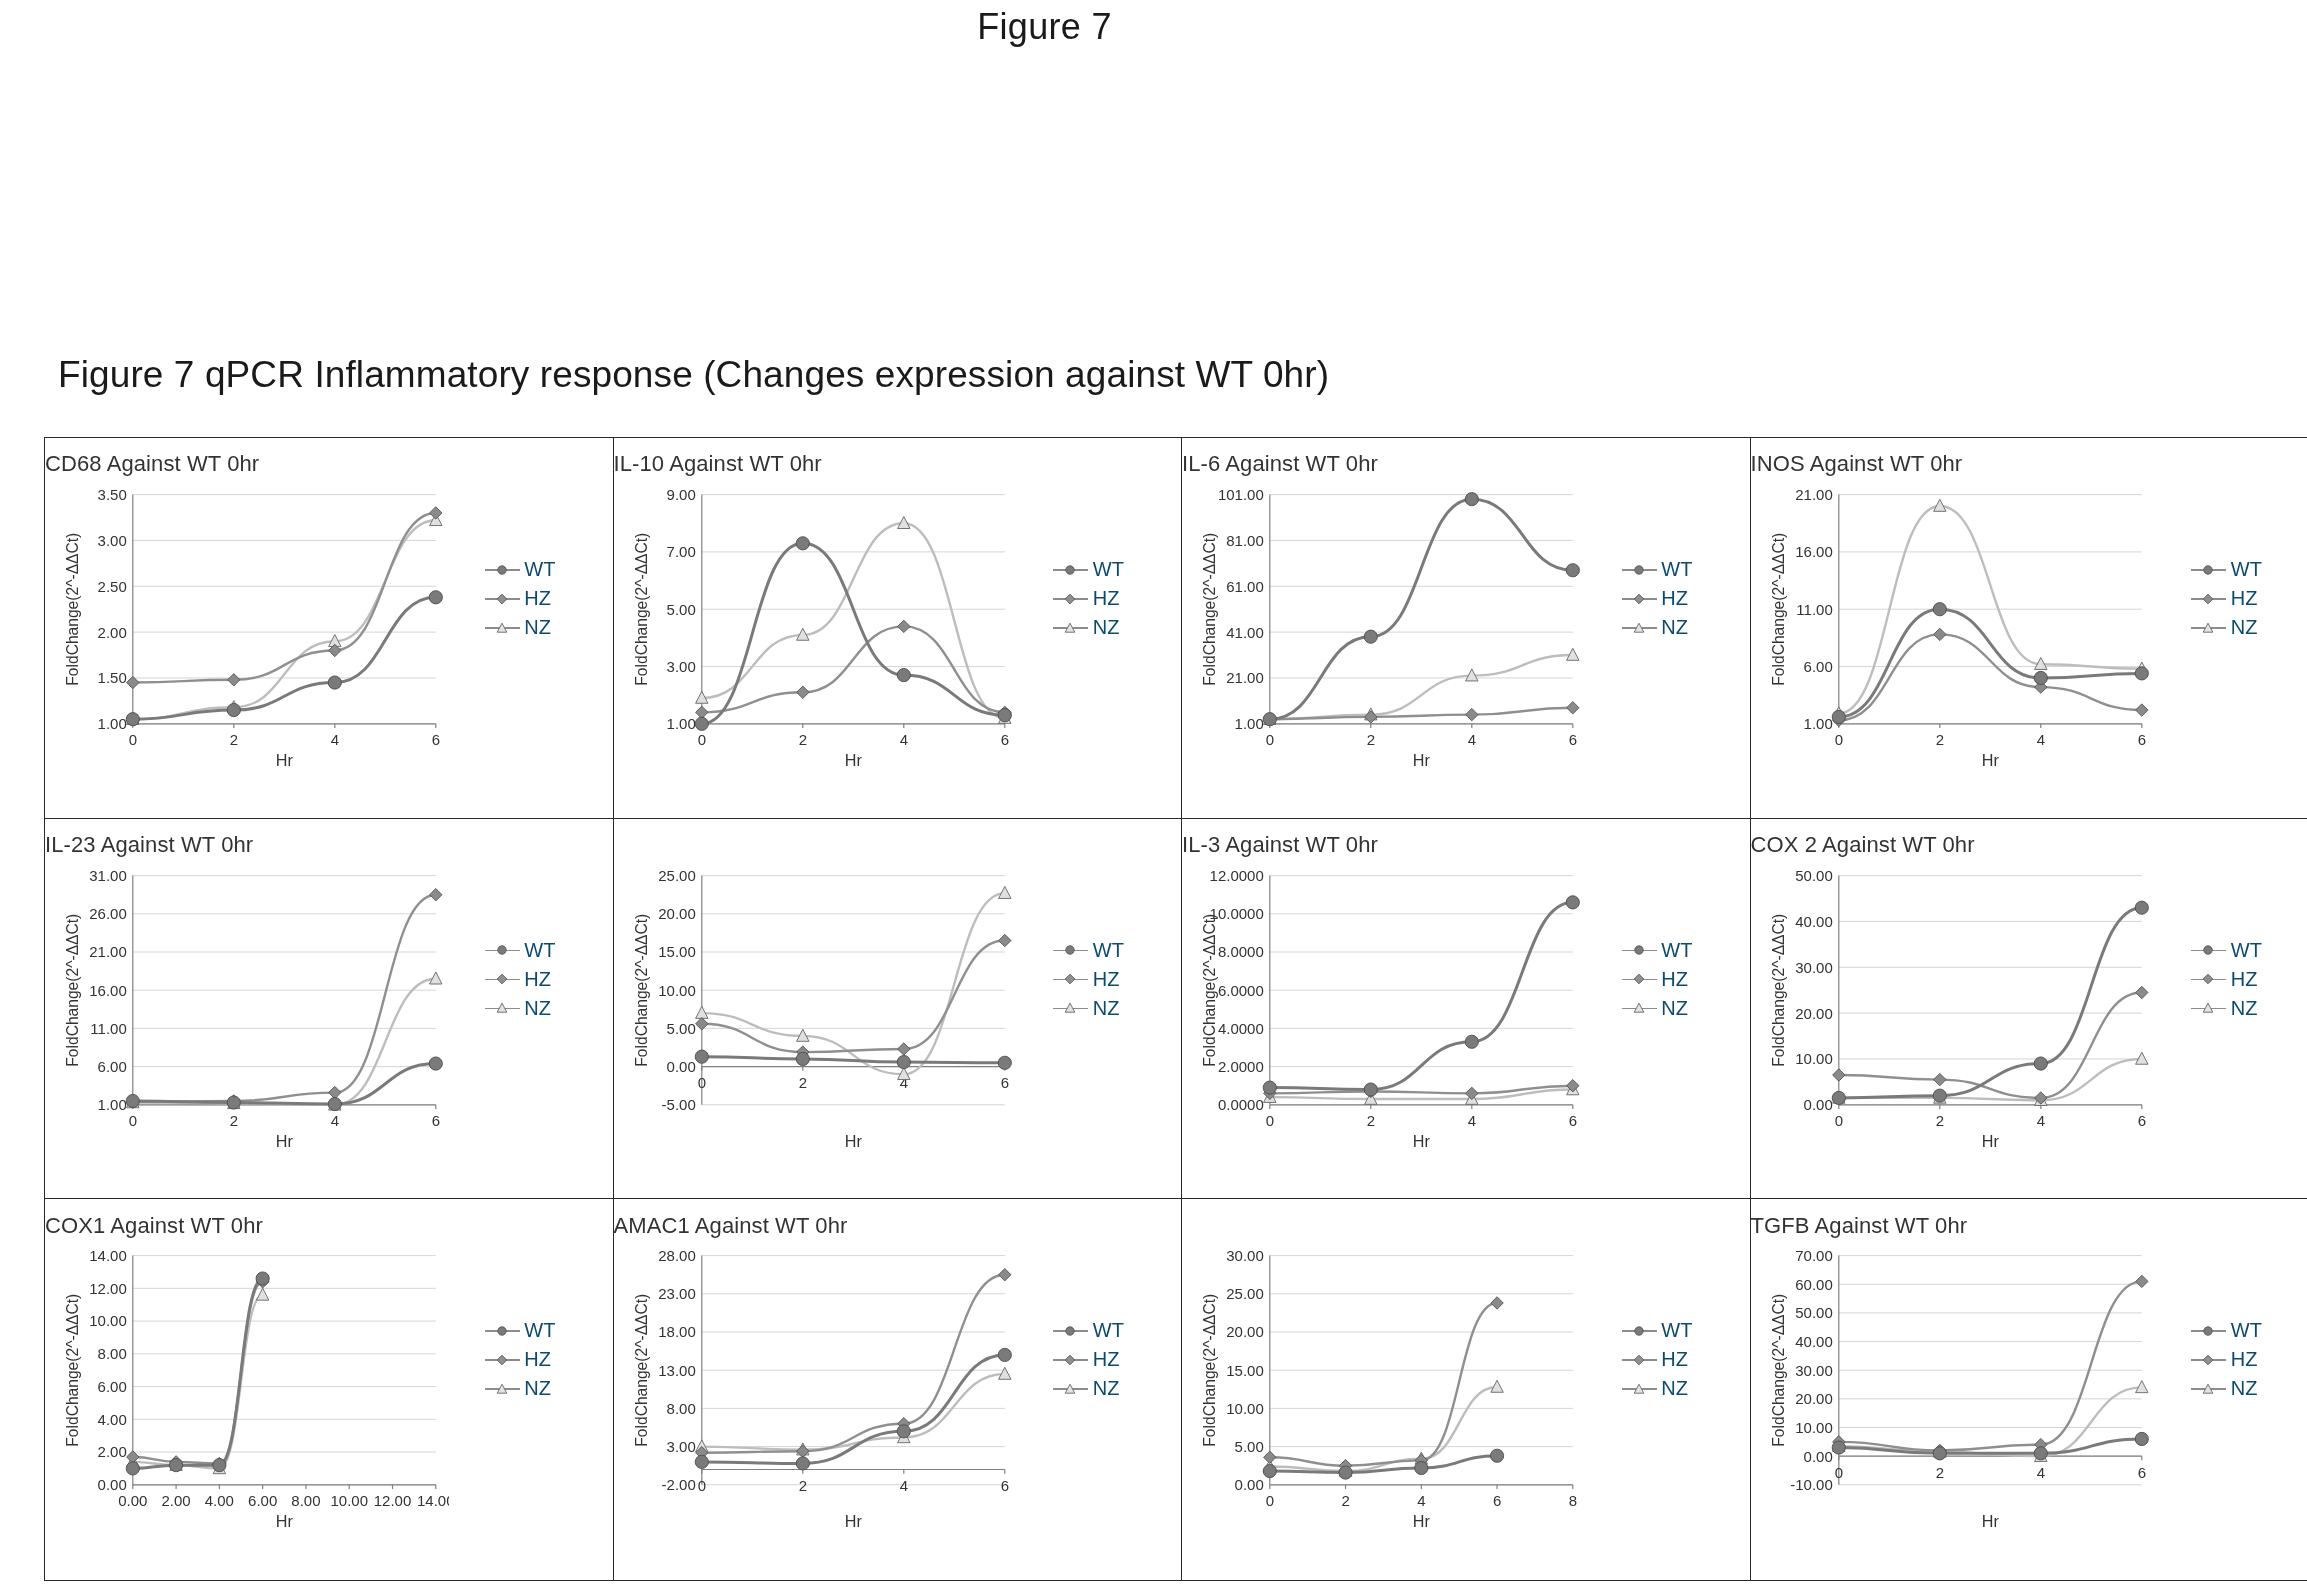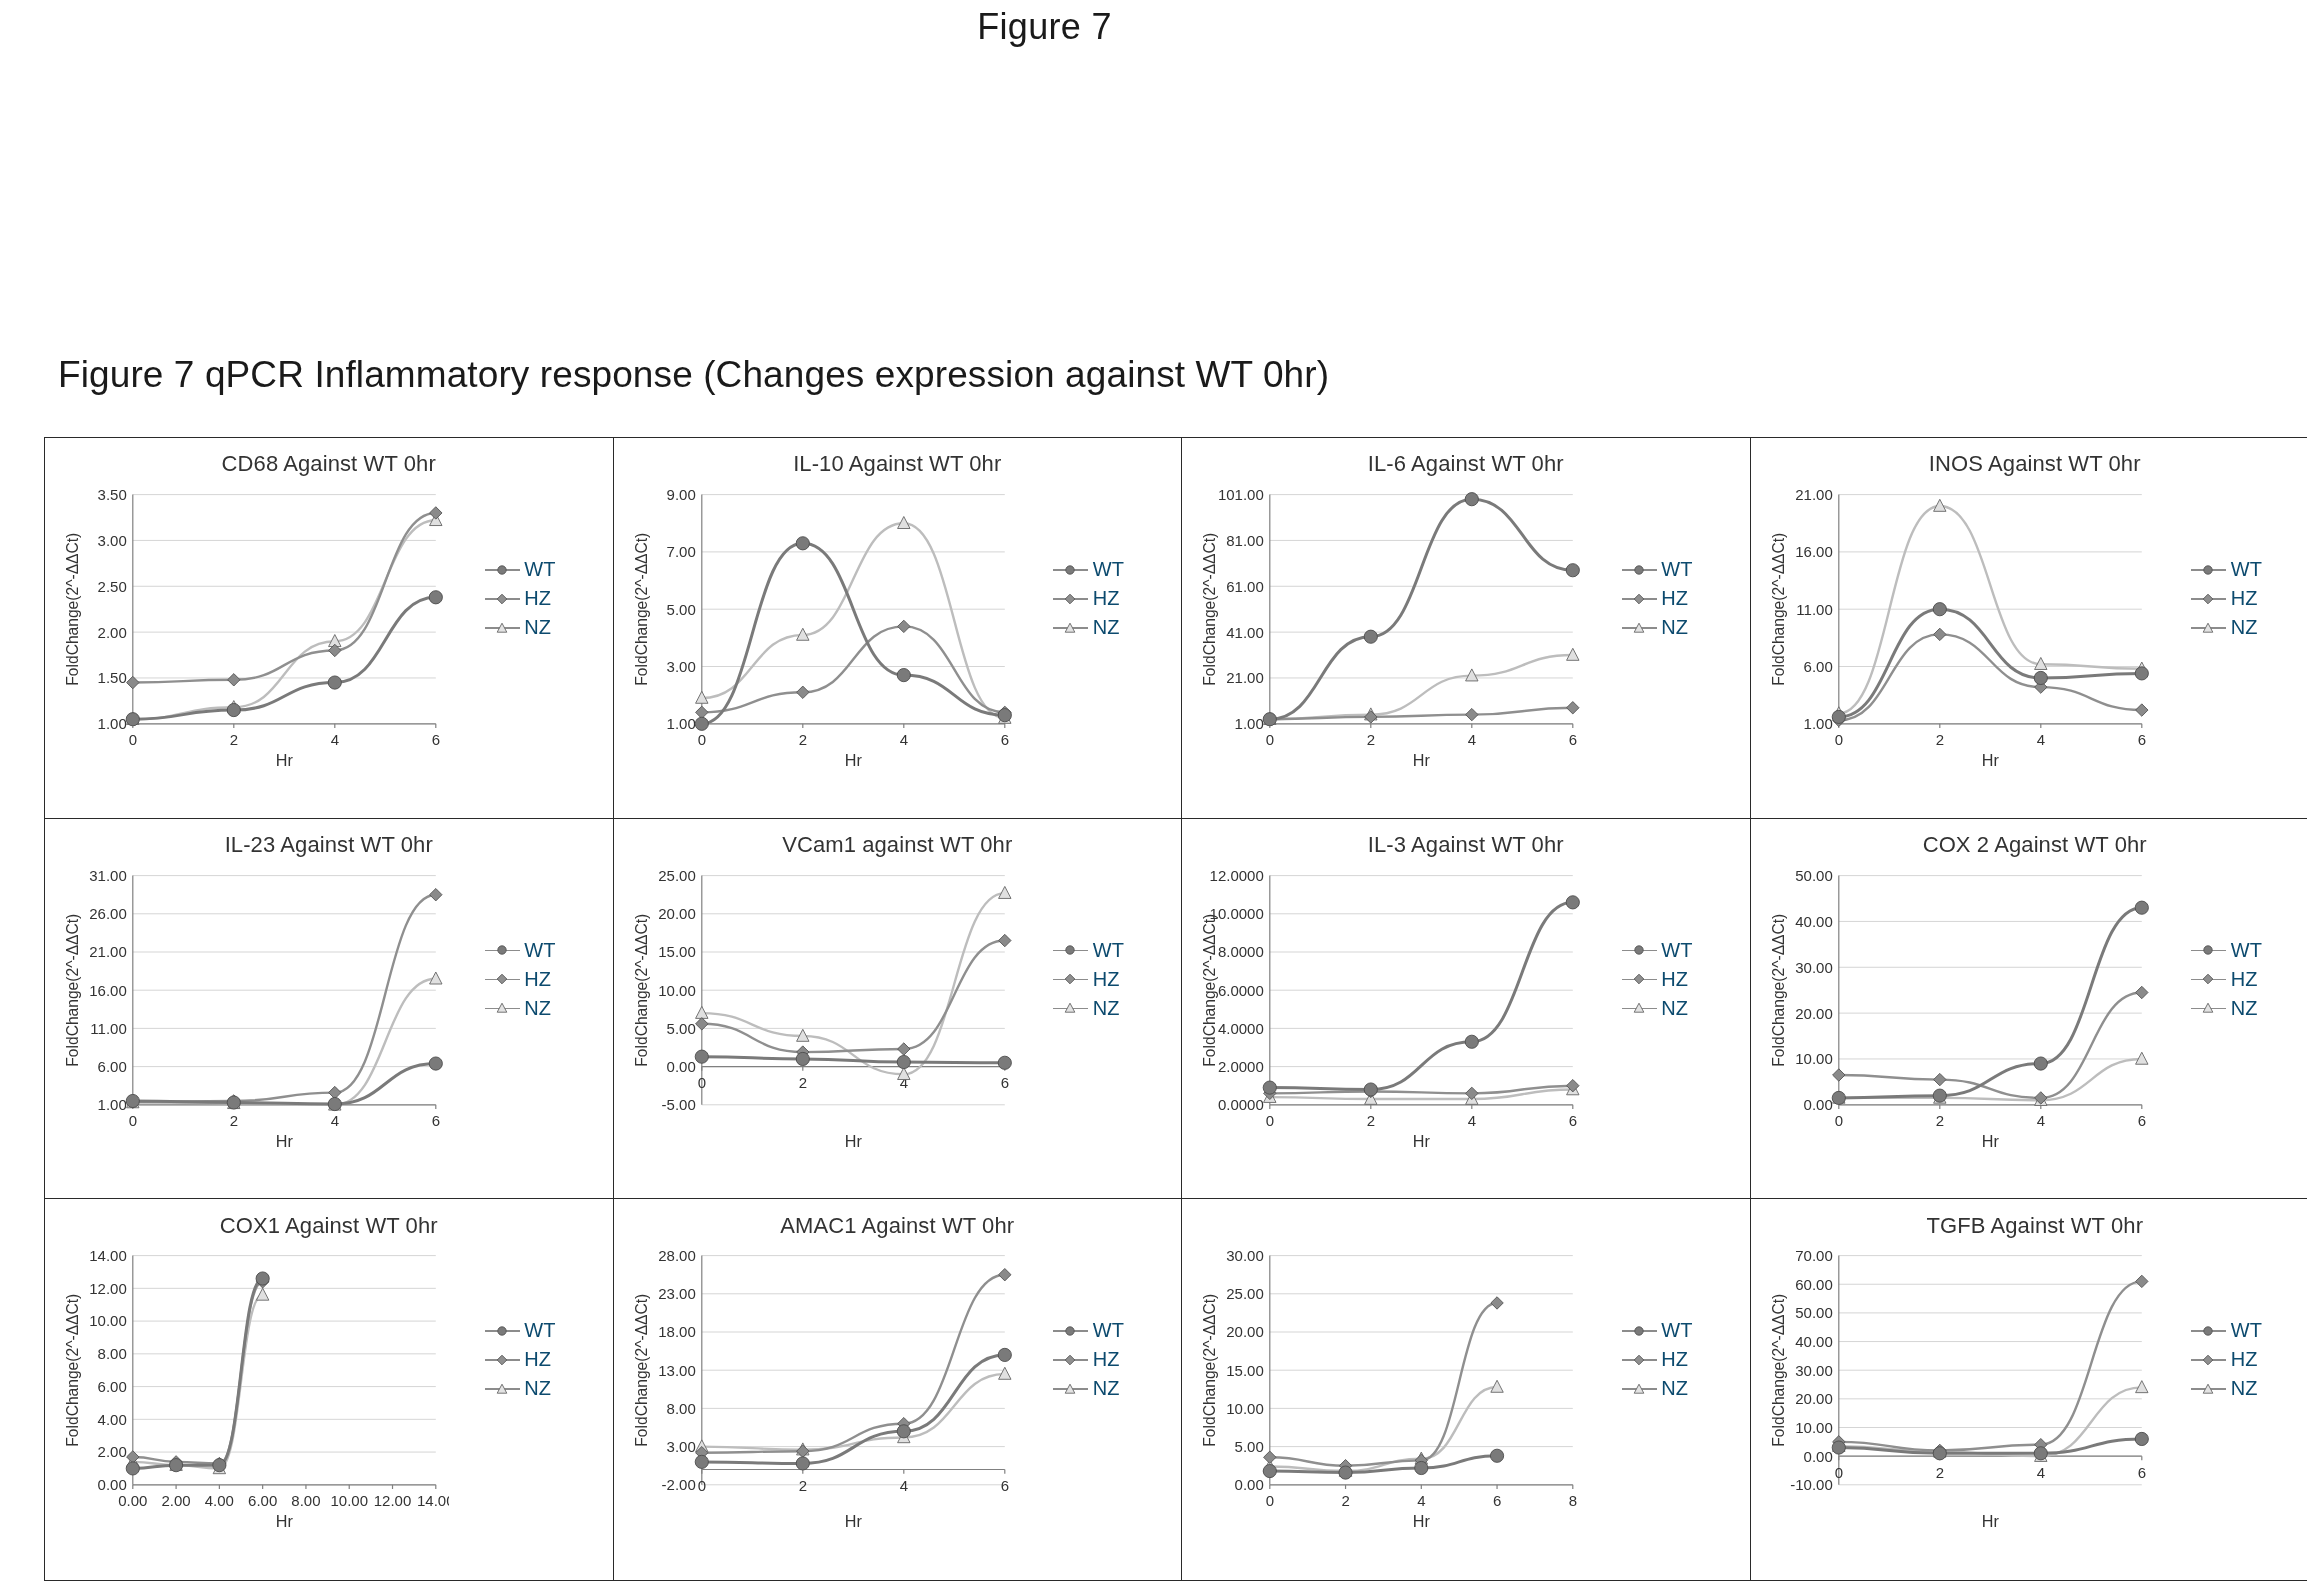--- a/index.html
+++ b/index.html
@@ -44,21 +44,21 @@
     border-right:1.8px solid #2a2a2a;
     border-bottom:1.8px solid #2a2a2a;
     box-sizing:border-box;
     overflow:hidden;
   }
   .panel.col4{border-right:none;}
   .panel.row3{border-bottom:none;}
 
   .panel-title{
     position:absolute;top:13.2px;left:0;width:100%;
-    text-align:center;
+    text-align:left;
     font-size:22px;
     color:#333;
     letter-spacing:0.1px;
   }
   .panel-title .t{display:inline-block;}
 
   .plotwrap{
     position:absolute;
     left:17px;top:47px;
     width:387px;height:288px;
@@ -594,21 +594,20 @@
               <span class="ln"></span>
               <svg width="12" height="12" class="sym" style="position: absolute; left: 11.4px; top: 0px;" viewBox="0 0 20 20">
                 <polygon points="10,2 18,17 2,17" fill="#e3e3e3" stroke="#6e6e6e" stroke-width="1.6"></polygon>
               </svg>
             </span>
             <span class="lbl">NZ</span>
           </div>
         </div>
       </div>
       <div class="panel">
-        <div class="panel-title"><span class="t">VCam1  against WT 0hr</span></div>
         <div class="plotwrap">
           <svg width="387" height="288" viewBox="0 0 645 480">
             <line x1="118" y1="398" x2="623" y2="398" stroke="#d0d0d0" stroke-width="1.5"></line>
             <text x="108" y="407" text-anchor="end" class="tick">-5.00</text>
             <line x1="118" y1="334.3333333333333" x2="623" y2="334.3333333333333" stroke="#d0d0d0" stroke-width="1.5"></line>
             <text x="108" y="343.3333333333333" text-anchor="end" class="tick">0.00</text>
             <line x1="118" y1="270.6666666666667" x2="623" y2="270.6666666666667" stroke="#d0d0d0" stroke-width="1.5"></line>
             <text x="108" y="279.6666666666667" text-anchor="end" class="tick">5.00</text>
             <line x1="118" y1="207" x2="623" y2="207" stroke="#d0d0d0" stroke-width="1.5"></line>
             <text x="108" y="216" text-anchor="end" class="tick">10.00</text>

